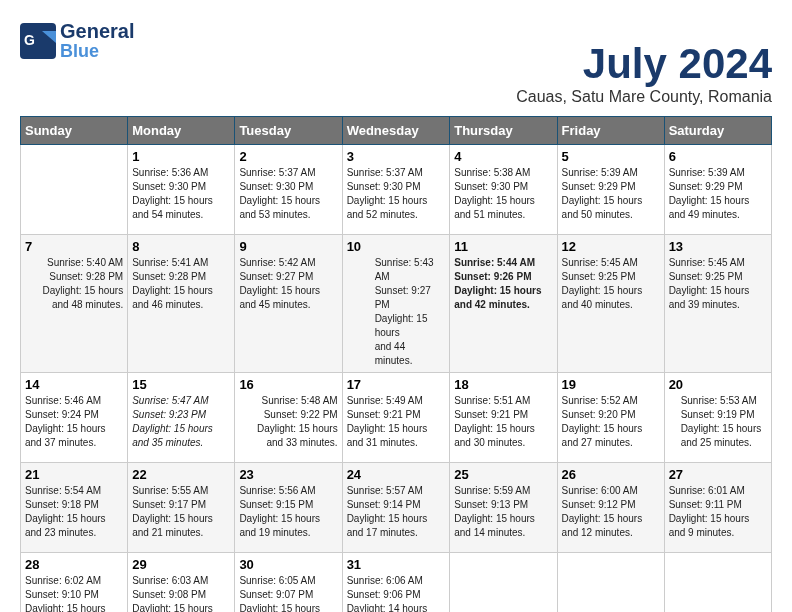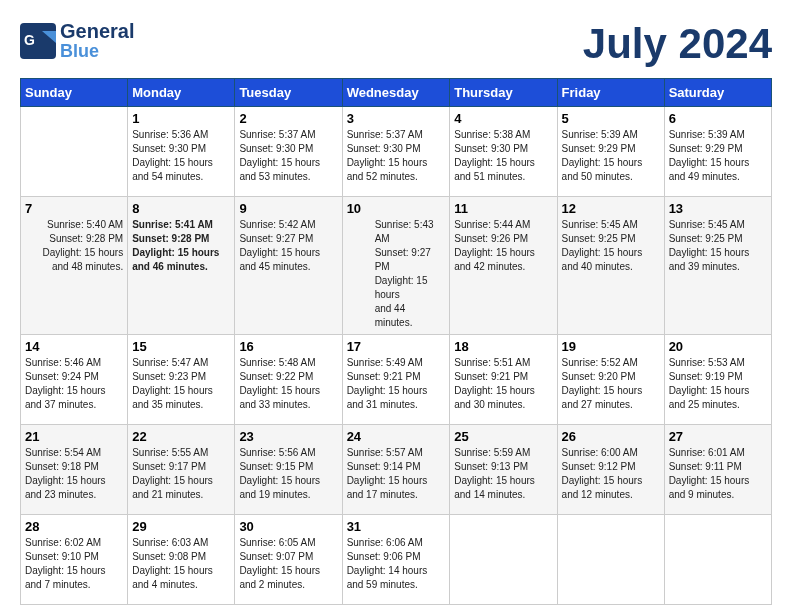--- a/index.html
+++ b/index.html
@@ -16,37 +16,38 @@
       align-items: flex-start;
       margin-bottom: 10px;
     }
     .logo {
       display: flex;
       flex-direction: column;
       align-items: flex-start;
     }
     .title-area {
       text-align: right;
+      margin-top: 20px;
     }
     .month-title {
       font-size: 42px;
       font-weight: bold;
       color: #1a3a6b;
     }
     .location-title {
       font-size: 16px;
       color: #333;
     }
     .calendar {
       width: 100%;
       border-collapse: collapse;
       font-size: 11px;
     }
     .calendar th {
-      background: #1d4ed8;
+      background: #737373;
       color: #fff;
       padding: 6px 4px;
       text-align: left;
       font-size: 13px;
       font-weight: bold;
       border: 1px solid #1a5276;
     }
     .calendar td {
       border: 1px solid #ccc;
       vertical-align: top;
@@ -91,20 +92,21 @@
           <span>General</span>
         </div>
         <div style="font-size:18px;font-weight:bold;color:#4a90d9;line-height:1.1;">
           <span>Blue</span>
         </div>
       </div>
     </div>
   </div>
   <div class="title-area">
     <div class="month-title">July 2024</div>
+    <div class="location-title">Cauas, Satu Mare County, Romania</div>
   </div>
 </div>
 
 <table class="calendar">
   <thead>
     <tr>
     <th>Sunday</th>
         <th>Monday</th>
         <th>Tuesday</th>
         <th>Wednesday</th>
@@ -162,42 +164,42 @@
       <tr class="row-even">
         <td>
           <div class="day-number">7</div>
           <div class="day-info" style="white-space: pre-line; text-align: right;">Sunrise: 5:40 AM
 Sunset: 9:28 PM
 Daylight: 15 hours
 and 48 minutes.</div>
         </td>
         <td>
           <div class="day-number">8</div>
-          <div class="day-info" style="white-space: pre-line; font-weight: bold;">Sunrise: 5:41 AM
+          <div class="day-info" style="white-space: pre-line;">Sunrise: 5:41 AM
 Sunset: 9:28 PM
 Daylight: 15 hours
 and 46 minutes.</div>
         </td>
         <td>
           <div class="day-number">9</div>
           <div class="day-info" style="white-space: pre-line;">Sunrise: 5:42 AM
 Sunset: 9:27 PM
 Daylight: 15 hours
 and 45 minutes.</div>
         </td>
         <td>
           <div class="day-number">10</div>
           <div class="day-info" style="white-space: pre-line; margin-left: 28px;">Sunrise: 5:43 AM
 Sunset: 9:27 PM
 Daylight: 15 hours
 and 44 minutes.</div>
         </td>
         <td>
           <div class="day-number">11</div>
-          <div class="day-info" style="white-space: pre-line;">Sunrise: 5:44 AM
+          <div class="day-info" style="white-space: pre-line; font-weight: bold;">Sunrise: 5:44 AM
 Sunset: 9:26 PM
 Daylight: 15 hours
 and 42 minutes.</div>
         </td>
         <td>
           <div class="day-number">12</div>
           <div class="day-info" style="white-space: pre-line;">Sunrise: 5:45 AM
 Sunset: 9:25 PM
 Daylight: 15 hours
 and 40 minutes.</div>
@@ -213,28 +215,28 @@
       <tr class="row-odd">
         <td>
           <div class="day-number">14</div>
           <div class="day-info" style="white-space: pre-line;">Sunrise: 5:46 AM
 Sunset: 9:24 PM
 Daylight: 15 hours
 and 37 minutes.</div>
         </td>
         <td>
           <div class="day-number">15</div>
-          <div class="day-info" style="white-space: pre-line;">Sunrise: 5:47 AM
+          <div class="day-info" style="white-space: pre-line; font-style: italic;">Sunrise: 5:47 AM
 Sunset: 9:23 PM
 Daylight: 15 hours
 and 35 minutes.</div>
         </td>
         <td>
           <div class="day-number">16</div>
-          <div class="day-info" style="white-space: pre-line;">Sunrise: 5:48 AM
+          <div class="day-info" style="white-space: pre-line; text-align: right;">Sunrise: 5:48 AM
 Sunset: 9:22 PM
 Daylight: 15 hours
 and 33 minutes.</div>
         </td>
         <td>
           <div class="day-number">17</div>
           <div class="day-info" style="white-space: pre-line;">Sunrise: 5:49 AM
 Sunset: 9:21 PM
 Daylight: 15 hours
 and 31 minutes.</div>
@@ -248,21 +250,21 @@
         </td>
         <td>
           <div class="day-number">19</div>
           <div class="day-info" style="white-space: pre-line;">Sunrise: 5:52 AM
 Sunset: 9:20 PM
 Daylight: 15 hours
 and 27 minutes.</div>
         </td>
         <td>
           <div class="day-number">20</div>
-          <div class="day-info" style="white-space: pre-line;">Sunrise: 5:53 AM
+          <div class="day-info" style="white-space: pre-line; margin-left: 12px;">Sunrise: 5:53 AM
 Sunset: 9:19 PM
 Daylight: 15 hours
 and 25 minutes.</div>
         </td>
       </tr>
       <tr class="row-even">
         <td>
           <div class="day-number">21</div>
           <div class="day-info" style="white-space: pre-line;">Sunrise: 5:54 AM
 Sunset: 9:18 PM

